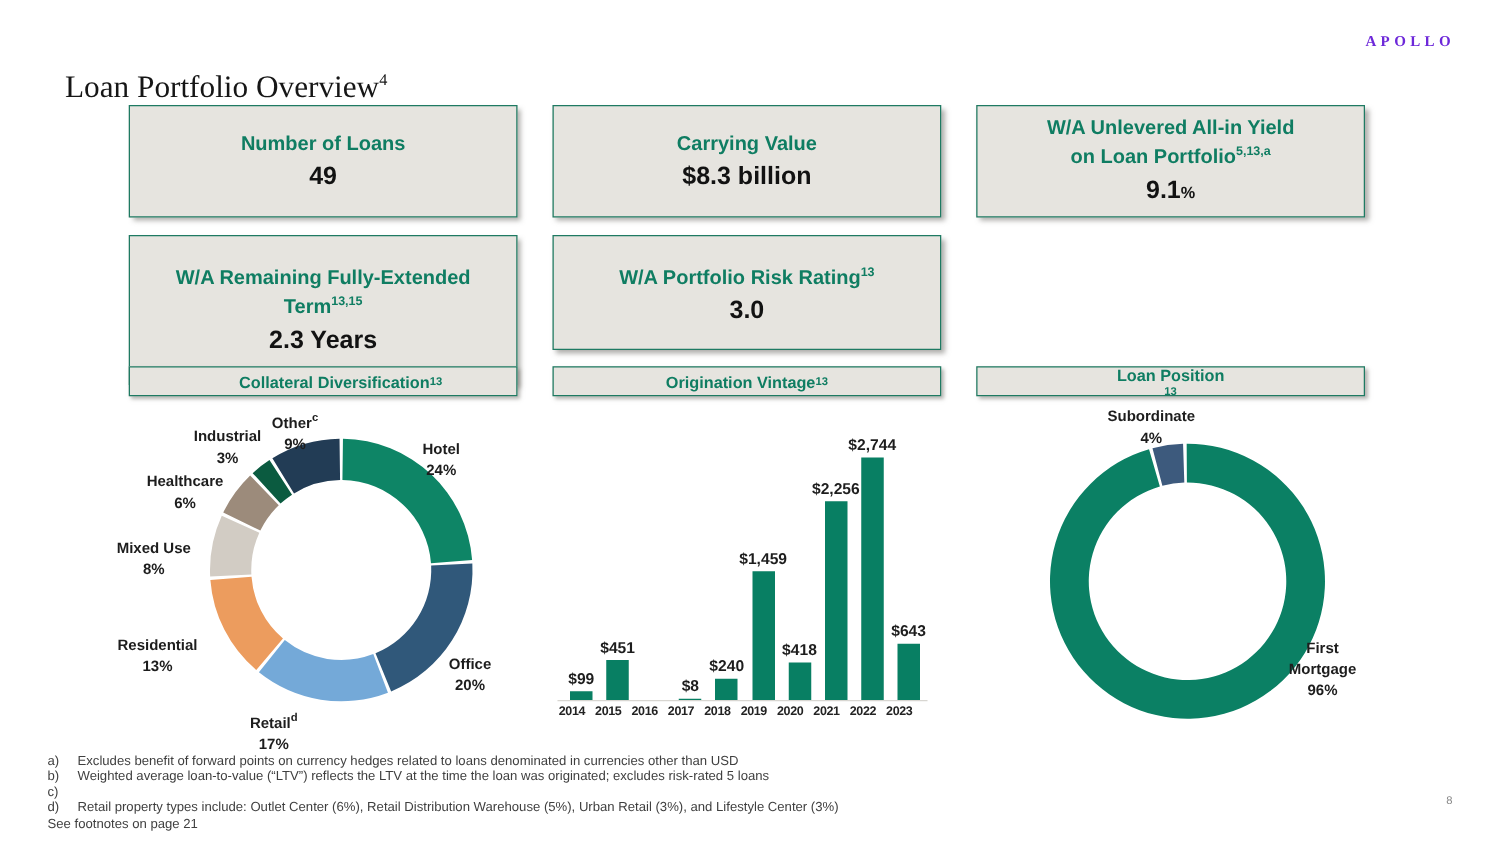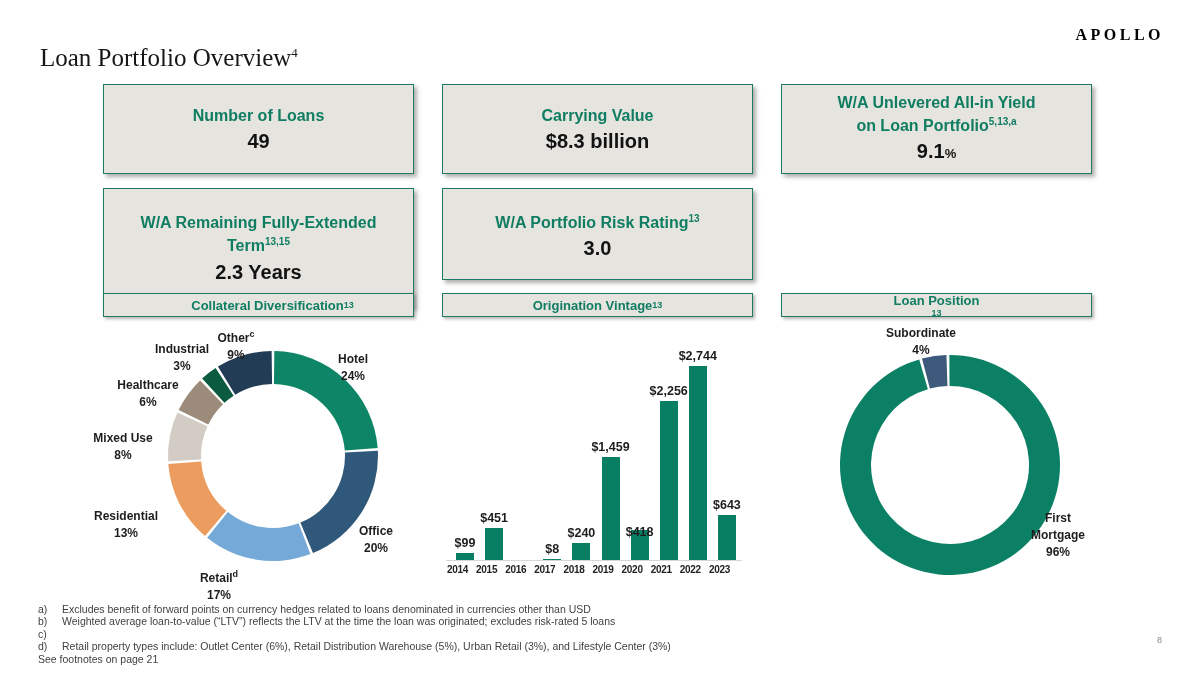--- a/index.html
+++ b/index.html
@@ -1,20 +1,20 @@
 <!DOCTYPE html>
 <html><head>
 <meta charset="utf-8">
 <style>
   html,body{margin:0;padding:0;background:#fff;}
   .slide{position:relative;width:1200px;height:675px;background:#ffffff;overflow:hidden;
          font-family:"Liberation Sans",sans-serif;}
   .logo{position:absolute;top:26px;right:36px;font-family:"Liberation Serif",serif;
-        font-size:16px;font-weight:600;letter-spacing:3.5px;color:#000000;}
-  .title{position:absolute;left:40px;top:44px;margin:0;font-family:"Liberation Serif",serif;
+        font-size:12px;font-weight:600;letter-spacing:3.5px;color:#6d28d9;}
+  .title{position:absolute;left:40px;top:44px;margin:12px;font-family:"Liberation Serif",serif;
          font-weight:400;font-size:25px;color:#161616;}
   .title sup{font-size:13px;}
   
   .stat-box{position:absolute;width:311px;background:#e6e4df;border:1.5px solid #1e7a62;
             box-shadow:3px 3px 4px rgba(110,108,102,.55);box-sizing:border-box;
             display:flex;flex-direction:column;justify-content:center;align-items:center;gap:5px;}
   .sb-title{color:#0f7d62;font-weight:bold;font-size:16px;line-height:19px;text-align:center;}
   .sb-title sup{font-size:10px;}
   .sb-value{color:#121212;font-weight:bold;font-size:20px;line-height:22px;text-align:center;}
   .sb-value .pct{font-size:13px;font-weight:bold;}
@@ -144,21 +144,21 @@
       <div class="bar" style="left: 103.3px; width: 18px; bottom: 32px; height: 1px; background: rgb(8, 127, 99);"></div>
       <div class="bar-label" style="left: 80.3px; bottom: 36px;">$8</div>
       <div class="bar-year" style="left: 94.3px; top: 234px;">2017</div>
       <div class="bar" style="left: 132.4px; width: 18px; bottom: 32px; height: 17px; background: rgb(8, 127, 99);"></div>
       <div class="bar-label" style="left: 109.4px; bottom: 52px;">$240</div>
       <div class="bar-year" style="left: 123.4px; top: 234px;">2018</div>
       <div class="bar" style="left: 161.5px; width: 18px; bottom: 32px; height: 103px; background: rgb(8, 127, 99);"></div>
       <div class="bar-label" style="left: 138.5px; bottom: 138px;">$1,459</div>
       <div class="bar-year" style="left: 152.5px; top: 234px;">2019</div>
       <div class="bar" style="left: 190.6px; width: 18px; bottom: 32px; height: 30px; background: rgb(8, 127, 99);"></div>
-      <div class="bar-label" style="left: 167.6px; bottom: 53px;">$418</div>
+      <div class="bar-label" style="left: 167.6px; bottom: 65px;">$418</div>
       <div class="bar-year" style="left: 181.6px; top: 234px;">2020</div>
       <div class="bar" style="left: 219.7px; width: 18px; bottom: 32px; height: 159px; background: rgb(8, 127, 99);"></div>
       <div class="bar-label" style="left: 196.7px; bottom: 194px;">$2,256</div>
       <div class="bar-year" style="left: 210.7px; top: 234px;">2021</div>
       <div class="bar" style="left: 248.8px; width: 18px; bottom: 32px; height: 194px; background: rgb(8, 127, 99);"></div>
       <div class="bar-label" style="left: 225.8px; bottom: 229px;">$2,744</div>
       <div class="bar-year" style="left: 239.8px; top: 234px;">2022</div>
       <div class="bar" style="left: 277.9px; width: 18px; bottom: 32px; height: 45px; background: rgb(8, 127, 99);"></div>
       <div class="bar-label" style="left: 254.9px; bottom: 80px;">$643</div>
       <div class="bar-year" style="left: 268.9px; top: 234px;">2023</div>

